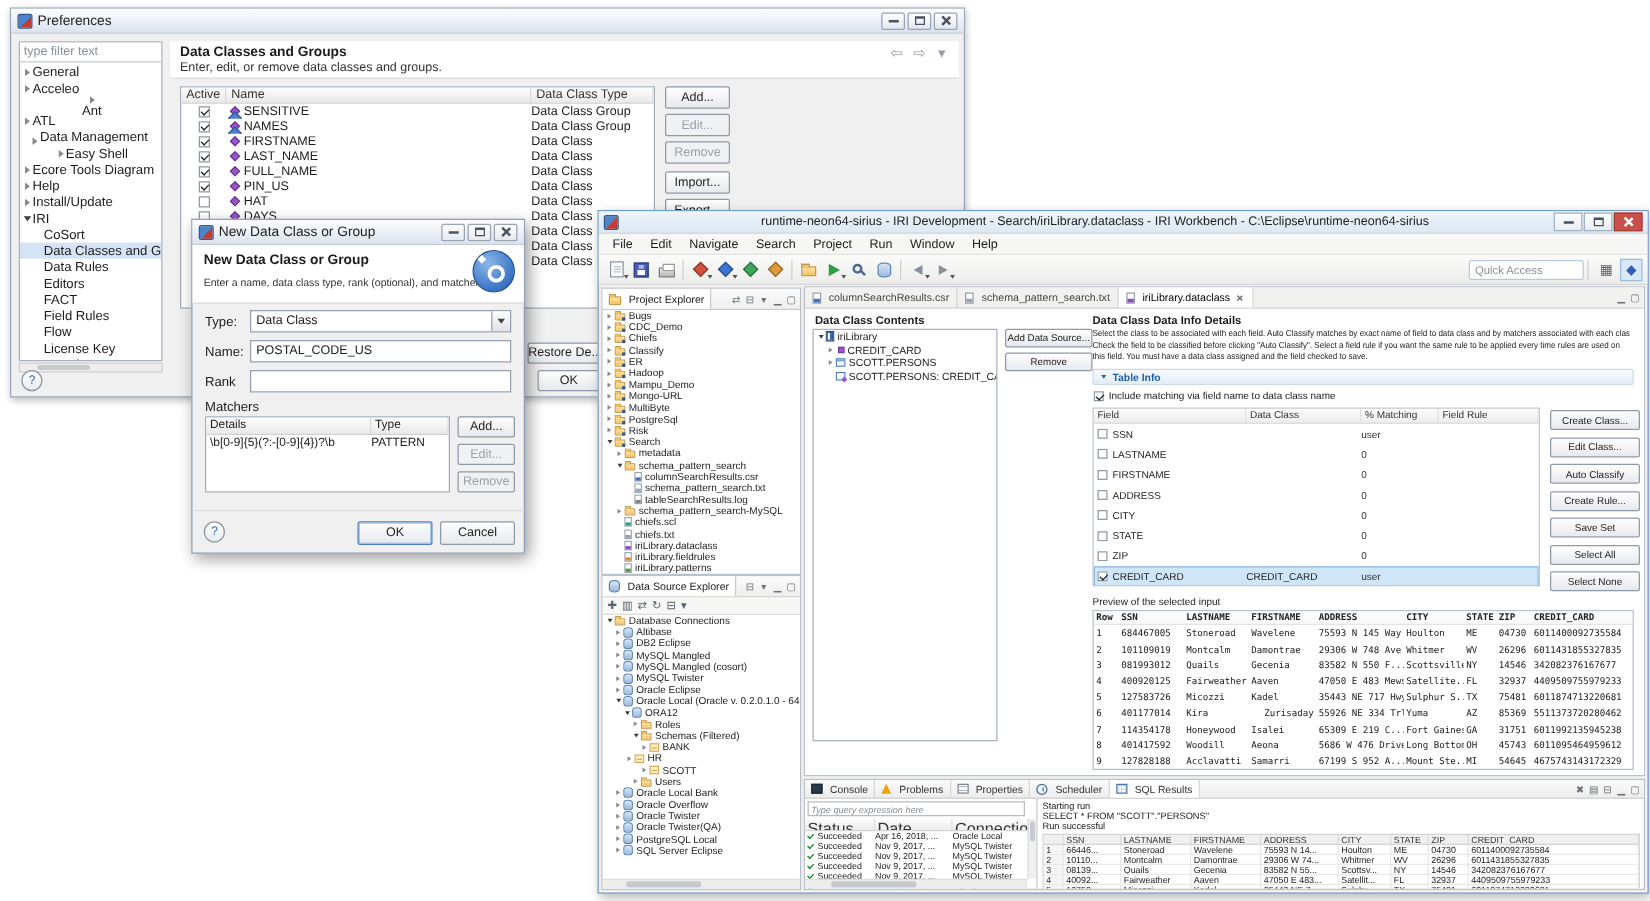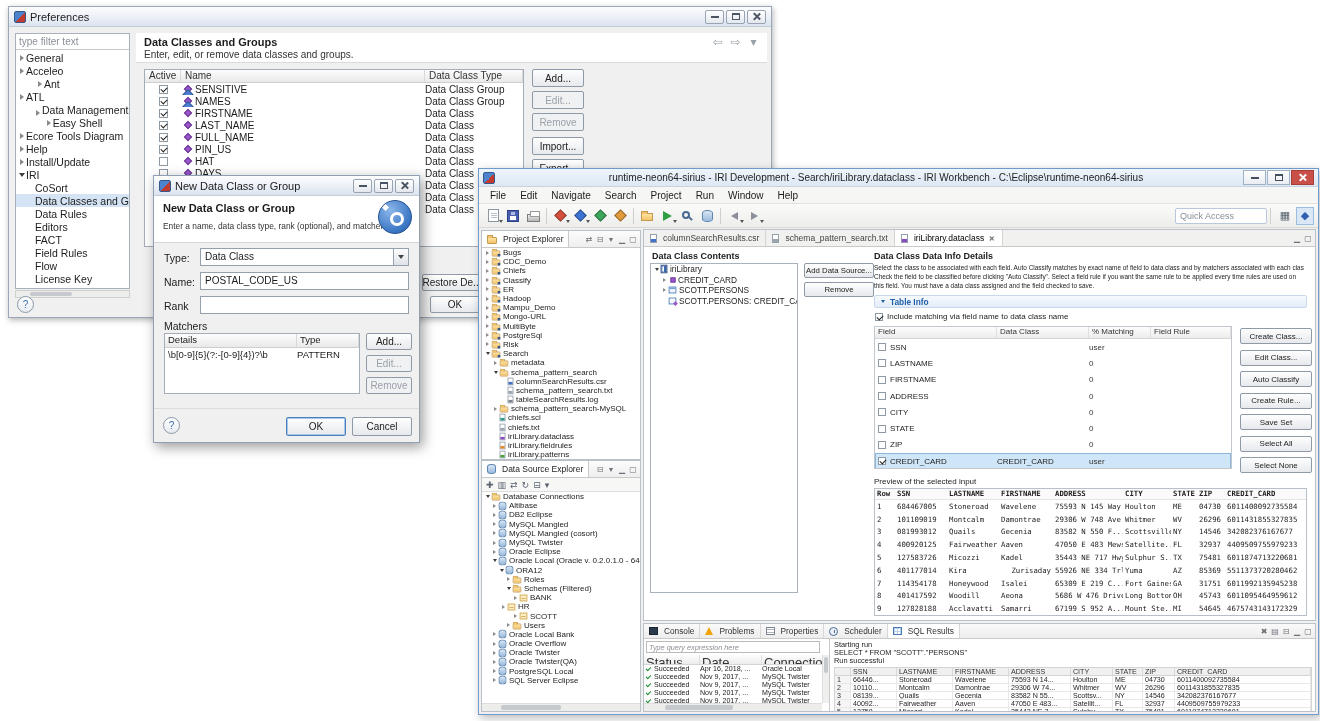--- a/index.html
+++ b/index.html
@@ -274,29 +274,29 @@
     <div class="p-filter">type filter text</div>
     <div class="p-tree" id="prefTree">
         <div class="trow" style="padding-left: 2px;">
           <span class="tw c"></span>
           <span class="tl">General</span>
         </div>
         <div class="trow" style="padding-left: 2px;">
           <span class="tw c"></span>
           <span class="tl">Acceleo</span>
         </div>
-        <div class="trow" style="padding-left: 20px;">
+        <div class="trow" style="padding-left: 2px; flex-direction: column;">
           <span class="tw c"></span>
           <span class="tl">Ant</span>
         </div>
         <div class="trow" style="padding-left: 2px;">
           <span class="tw c"></span>
           <span class="tl">ATL</span>
         </div>
-        <div class="trow" style="padding-left: 18px; align-items: flex-end;">
+        <div class="trow" style="padding-left: 8px; align-items: flex-end;">
           <span class="tw c"></span>
           <span class="tl">Data Management</span>
         </div>
         <div class="trow" style="padding-left: 2px; justify-content: center;">
           <span class="tw c"></span>
           <span class="tl">Easy Shell</span>
         </div>
         <div class="trow" style="padding-left: 2px;">
           <span class="tw c"></span>
           <span class="tl">Ecore Tools Diagram</span>

